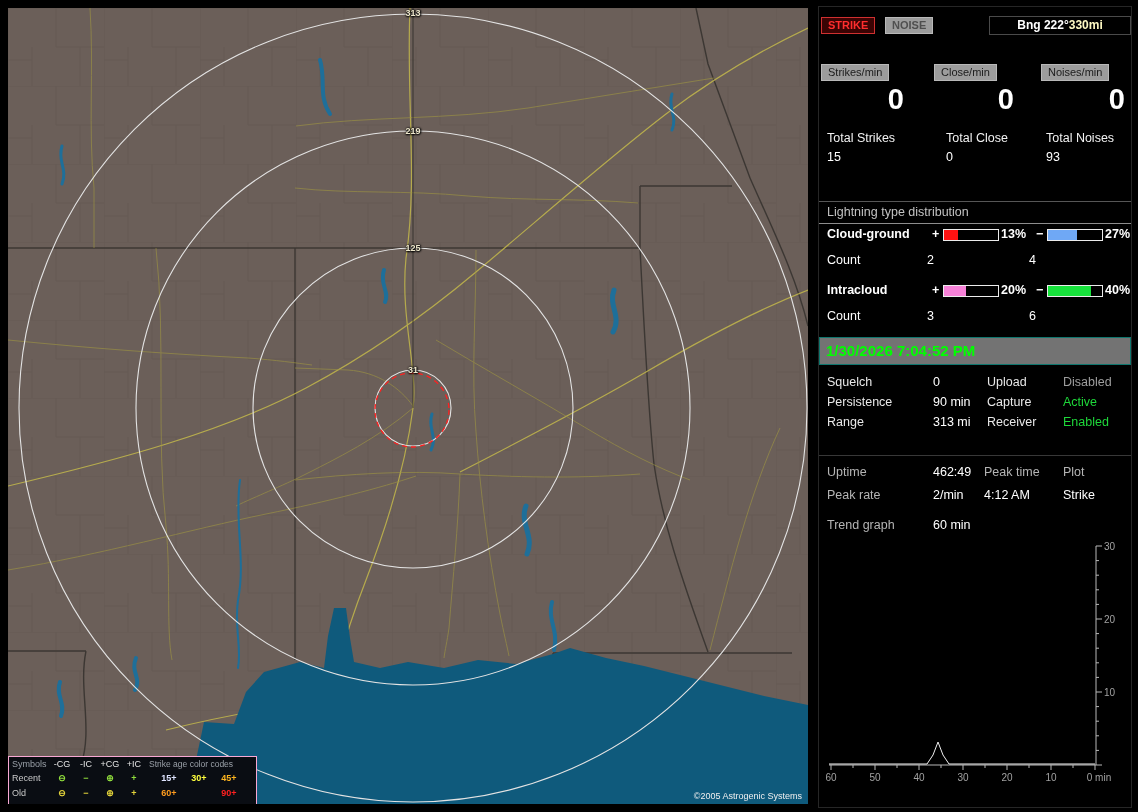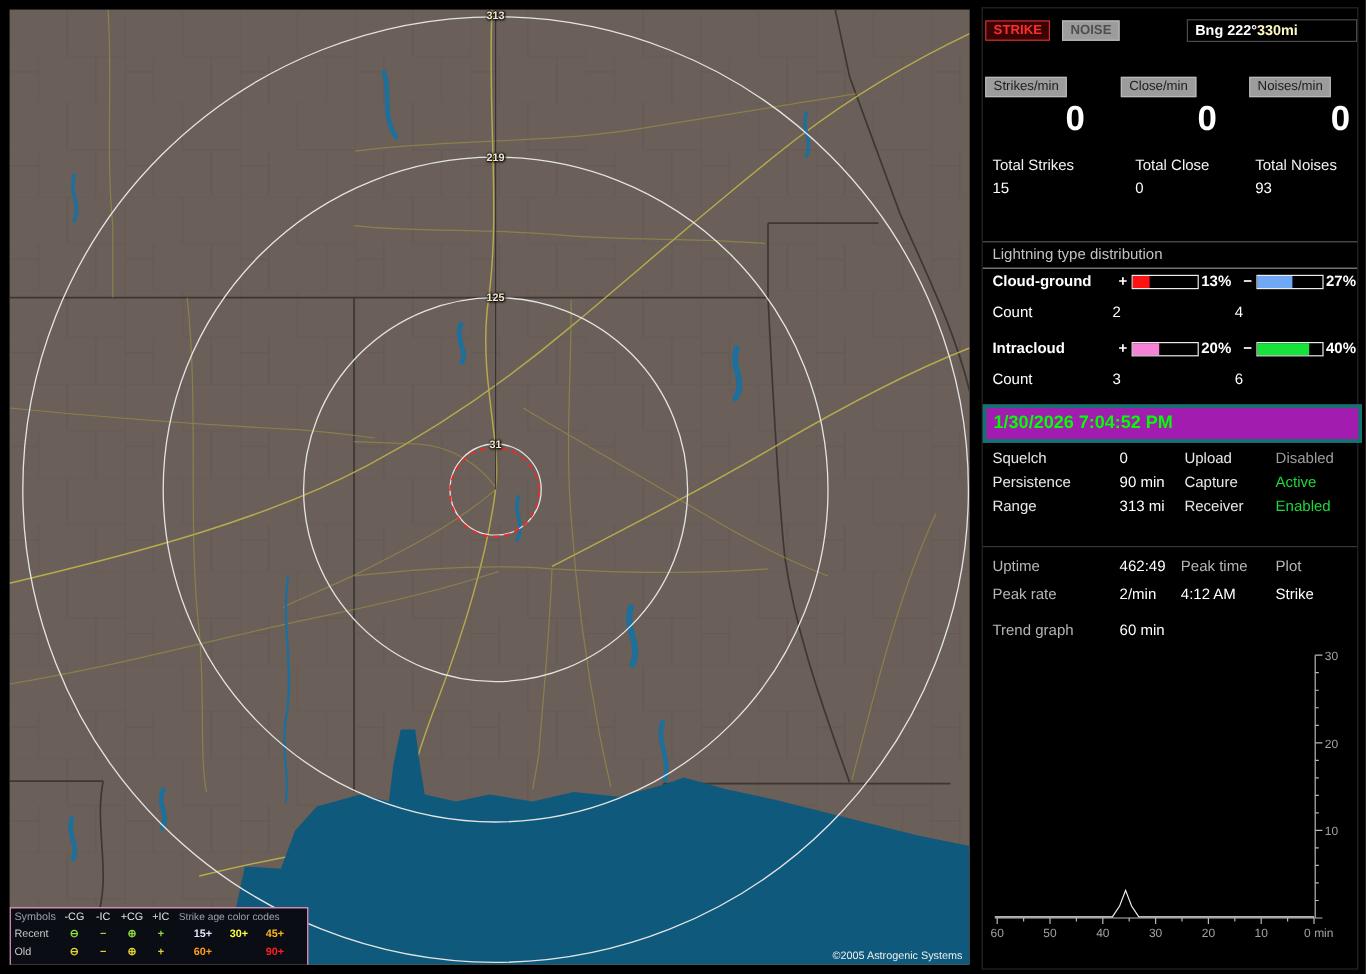--- a/index.html
+++ b/index.html
@@ -23,34 +23,34 @@
   .lg-sym{width:24px;text-align:center;font-weight:bold}
   .lg-age{width:28px;text-align:center;font-weight:bold}
 
   
   #panel{position:absolute;left:818px;top:6px;width:312px;height:800px;background:#000;border:1px solid #262626;color:#fff}
   #panel span{white-space:nowrap}
   .chip{position:absolute;font-size:11px;padding:1px 6px;background:#9c9c9c;color:#1b1b1b;border:1px solid #b9b9b9;line-height:13px}
   #strike-btn{left:2px;top:10px;background:#3a0404;color:#ff2e2e;border:1px solid #cf3030;font-weight:bold}
   #noise-btn{left:66px;top:10px;color:#4f4f4f;font-weight:bold}
   #bng-box{position:absolute;right:0;top:9px;width:128px;background:#000;border:1px solid #4a4a4a;
-           display:flex;justify-content:flex-start;padding:1px 6px;font-size:12px;font-weight:bold;line-height:15px}
+           display:flex;justify-content:center;padding:1px 6px;font-size:12px;font-weight:bold;line-height:15px}
   .bigzero{position:absolute;top:76px;font-size:29px;font-weight:bold;color:#fff;text-align:right}
   .tlabel{position:absolute;top:124px;font-size:12.5px;color:#f2f2f2}
   .tval{position:absolute;top:143px;font-size:12.5px;color:#fff;text-align:left}
   .divider{position:absolute;left:0;right:0;height:1px;background:#565656}
   .glbl{position:absolute;font-size:12.5px;color:#b5b5b5}
   .wlbl{position:absolute;font-size:12.5px;color:#e8e8e8}
   .wval{position:absolute;font-size:12.5px;color:#fff}
   .blabel{position:absolute;font-size:12.5px;font-weight:bold;color:#fff}
   .sign{position:absolute;font-size:12.5px;font-weight:bold;color:#fff}
   .gauge{position:absolute;width:54px;height:10px;border:1px solid #ececec;background:#000}
   .gauge>div{height:100%}
   .pct{position:absolute;font-size:12.5px;font-weight:bold;color:#fff}
-  #datetime-box{position:absolute;left:0;top:330px;width:310px;height:26px;border:3px solid #0f766e;background:#a21caf}
+  #datetime-box{position:absolute;left:0;top:330px;width:310px;height:26px;border:1px solid #0f766e;background:#737373}
   #datetime-box span{position:absolute;left:6px;top:0;line-height:26px;font-size:15px;font-weight:bold;color:#00ff00}
   #trend-svg{position:absolute;left:0;top:530px}
   #trend-svg text{font-family:"Liberation Sans",sans-serif;font-size:10px;fill:#a2a2a2}
 </style>
 </head>
 <body>
 
 <div id="map">
   <svg width="800" height="796" viewBox="0 0 800 796">
     <defs>

